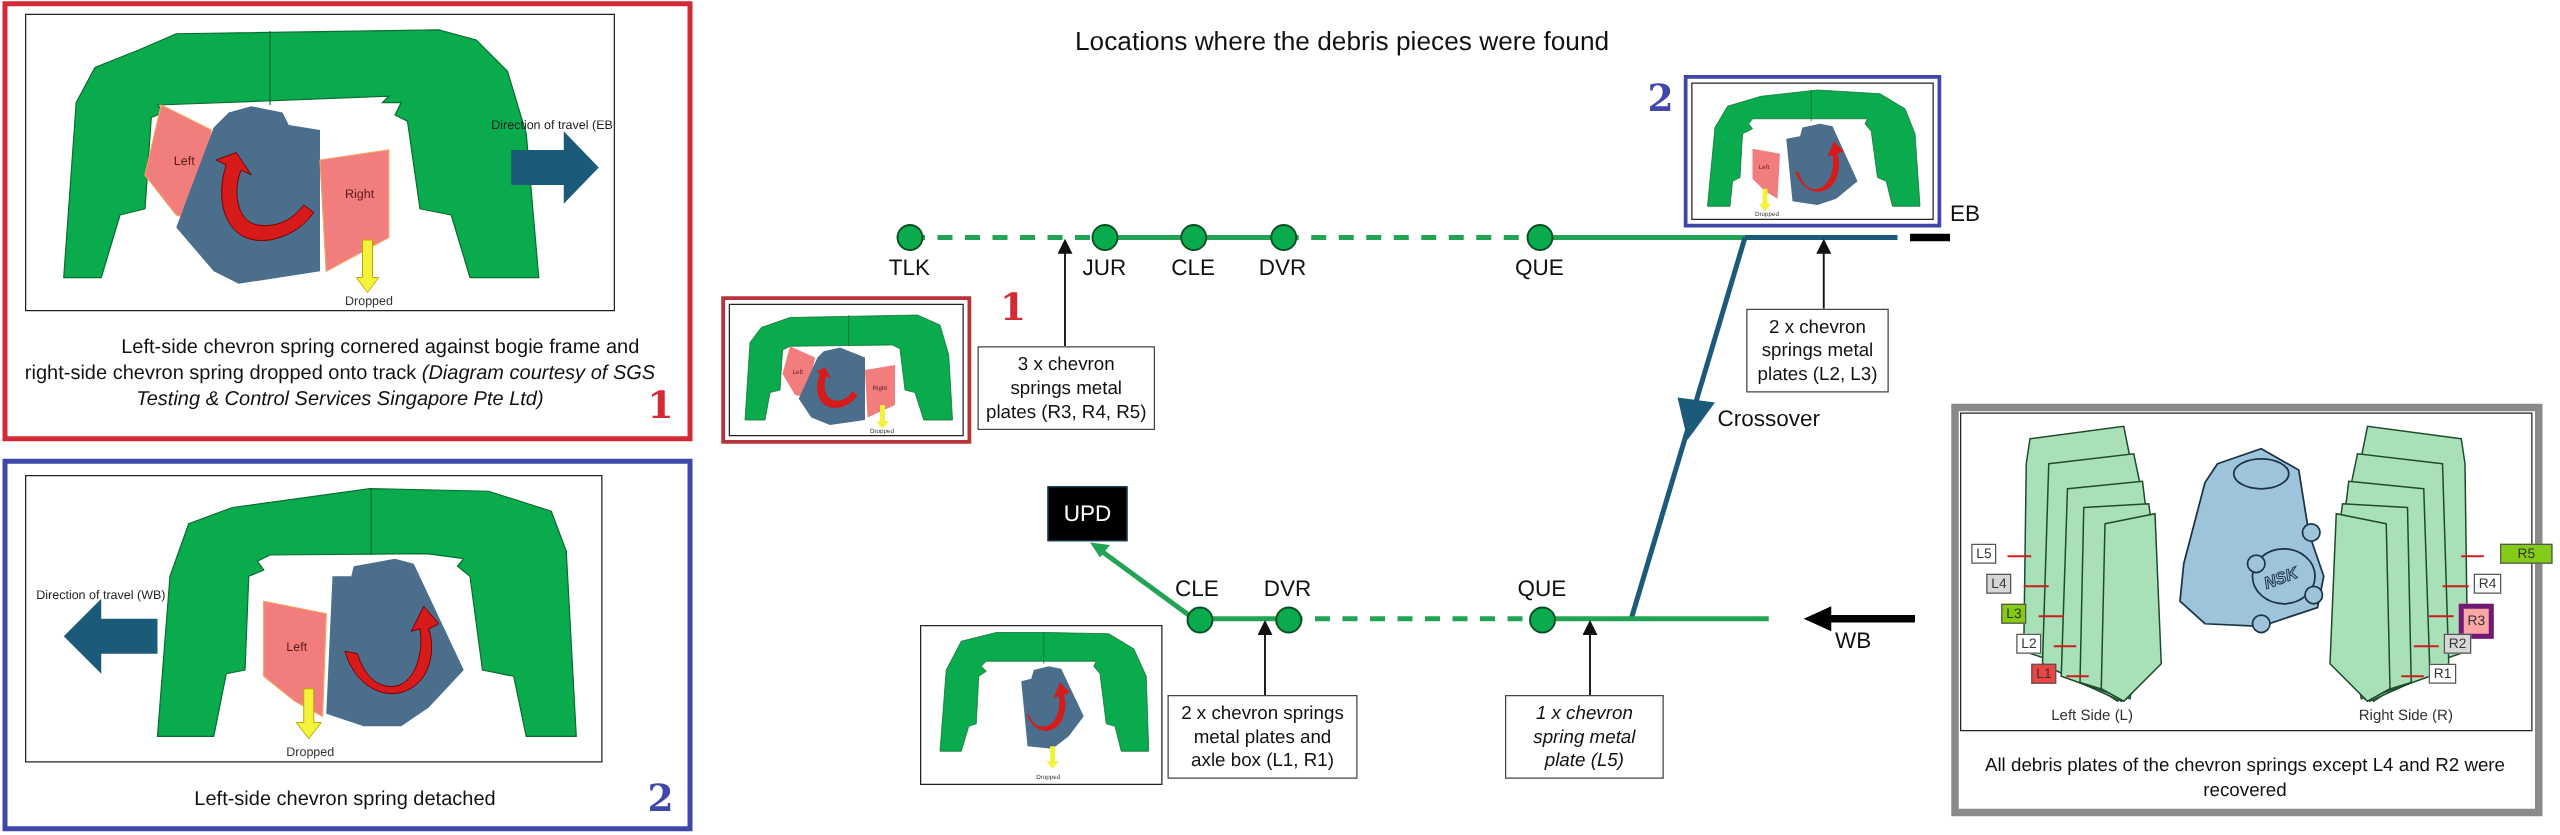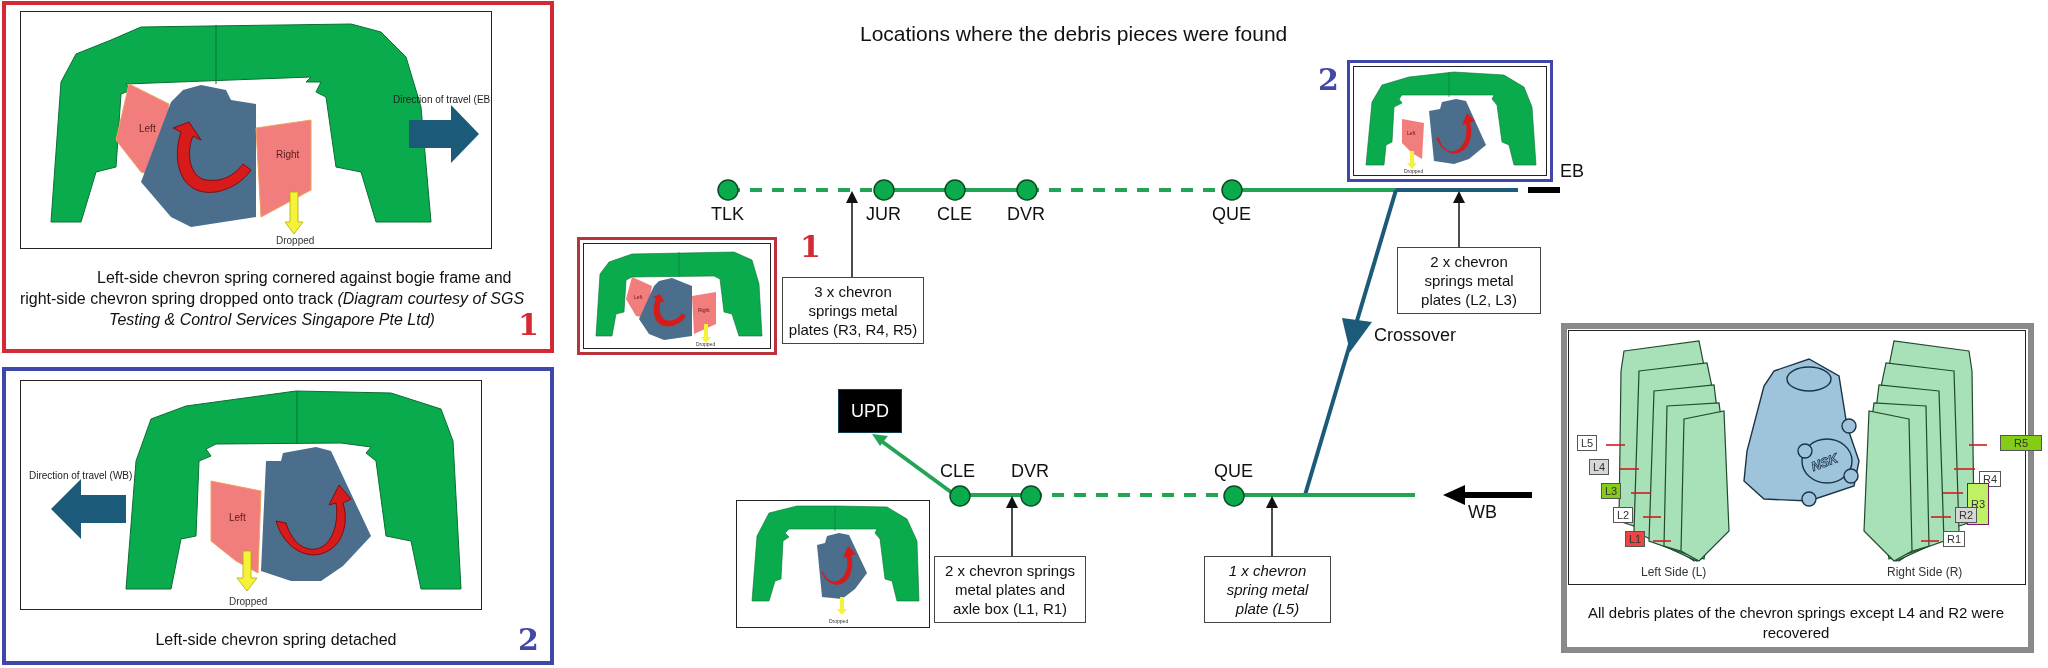--- a/index.html
+++ b/index.html
@@ -140,21 +140,21 @@
 <div class="label" style="left:1468px;top:502px;">WB</div>
 <div class="label" style="left:1374px;top:325px;">Crossover</div>
 
 <div class="upd">UPD</div>
 
 <div class="callout" style="left:782px;top:277px;width:142px;height:67px;">
   <div>3 x chevron</div>
   <div>springs metal</div>
   <div>plates (R3, R4, R5)</div>
 </div>
-<div class="callout" style="left:1397px;top:247px;width:144px;height:67px;">
+<div class="callout" style="left:1397px;top:247px;width:114px;height:67px;">
   <div>2 x chevron</div>
   <div>springs metal</div>
   <div>plates (L2, L3)</div>
 </div>
 <div class="callout" style="left:934px;top:556px;width:152px;height:67px;">
   <div>2 x chevron springs</div>
   <div>metal plates and</div>
   <div>axle box (L1, R1)</div>
 </div>
 <div class="callout" style="left:1204px;top:556px;width:127px;height:67px;font-style:italic;">
@@ -252,22 +252,22 @@
         <line x1="370" y1="210" x2="352" y2="210"></line>
       </g>
     </svg>
 
     <div class="small-text" style="left:8px;top:104px;border:1px solid #555;background:#fff;padding:1px 3px;">L5</div>
     <div class="small-text" style="left:20px;top:128px;border:1px solid #555;background:#d7d7d7;padding:1px 3px;">L4</div>
     <div class="small-text" style="left:32px;top:152px;border:1px solid #555;background:#84cc16;padding:1px 3px;">L3</div>
     <div class="small-text" style="left:44px;top:176px;border:1px solid #555;background:#fff;padding:1px 3px;">L2</div>
     <div class="small-text" style="left:56px;top:200px;border:1px solid #555;background:#ef4444;padding:1px 3px;">L1</div>
     <div class="small-text" style="left:431px;top:104px;border:1px solid #555;background:#84cc16;padding:1px 13px;">R5</div>
-    <div class="small-text" style="left:410px;top:140px;border:1px solid #555;background:#fff;padding:1px 3px;">R4</div>
-    <div class="small-text" style="left:398px;top:152px;border:1px solid #701a75;background:#bef264;padding:14px 3px;">R3</div>
+    <div class="small-text" style="left:410px;top:128px;border:1px solid #555;background:#fff;padding:1px 3px;">R4</div>
+    <div class="small-text" style="left:398px;top:152px;border:4px solid #701a75;background:#fca5a5;padding:4px 3px;">R3</div>
     <div class="small-text" style="left:386px;top:176px;border:1px solid #555;background:#d7d7d7;padding:1px 3px;">R2</div>
     <div class="small-text" style="left:374px;top:200px;border:1px solid #555;background:#fff;padding:1px 3px;">R1</div>
     <div class="small-text" style="left:72px;top:234px;font-size:12px;">Left Side (L)</div>
     <div class="small-text" style="left:318px;top:234px;font-size:12px;">Right Side (R)</div>
   </div>
   <div class="caption" style="left:4px;top:274px;width:450px;font-size:15px;line-height:20px;">
     <div>All debris plates of the chevron springs except L4 and R2 were</div>
     <div>recovered</div>
   </div>
 </div>

